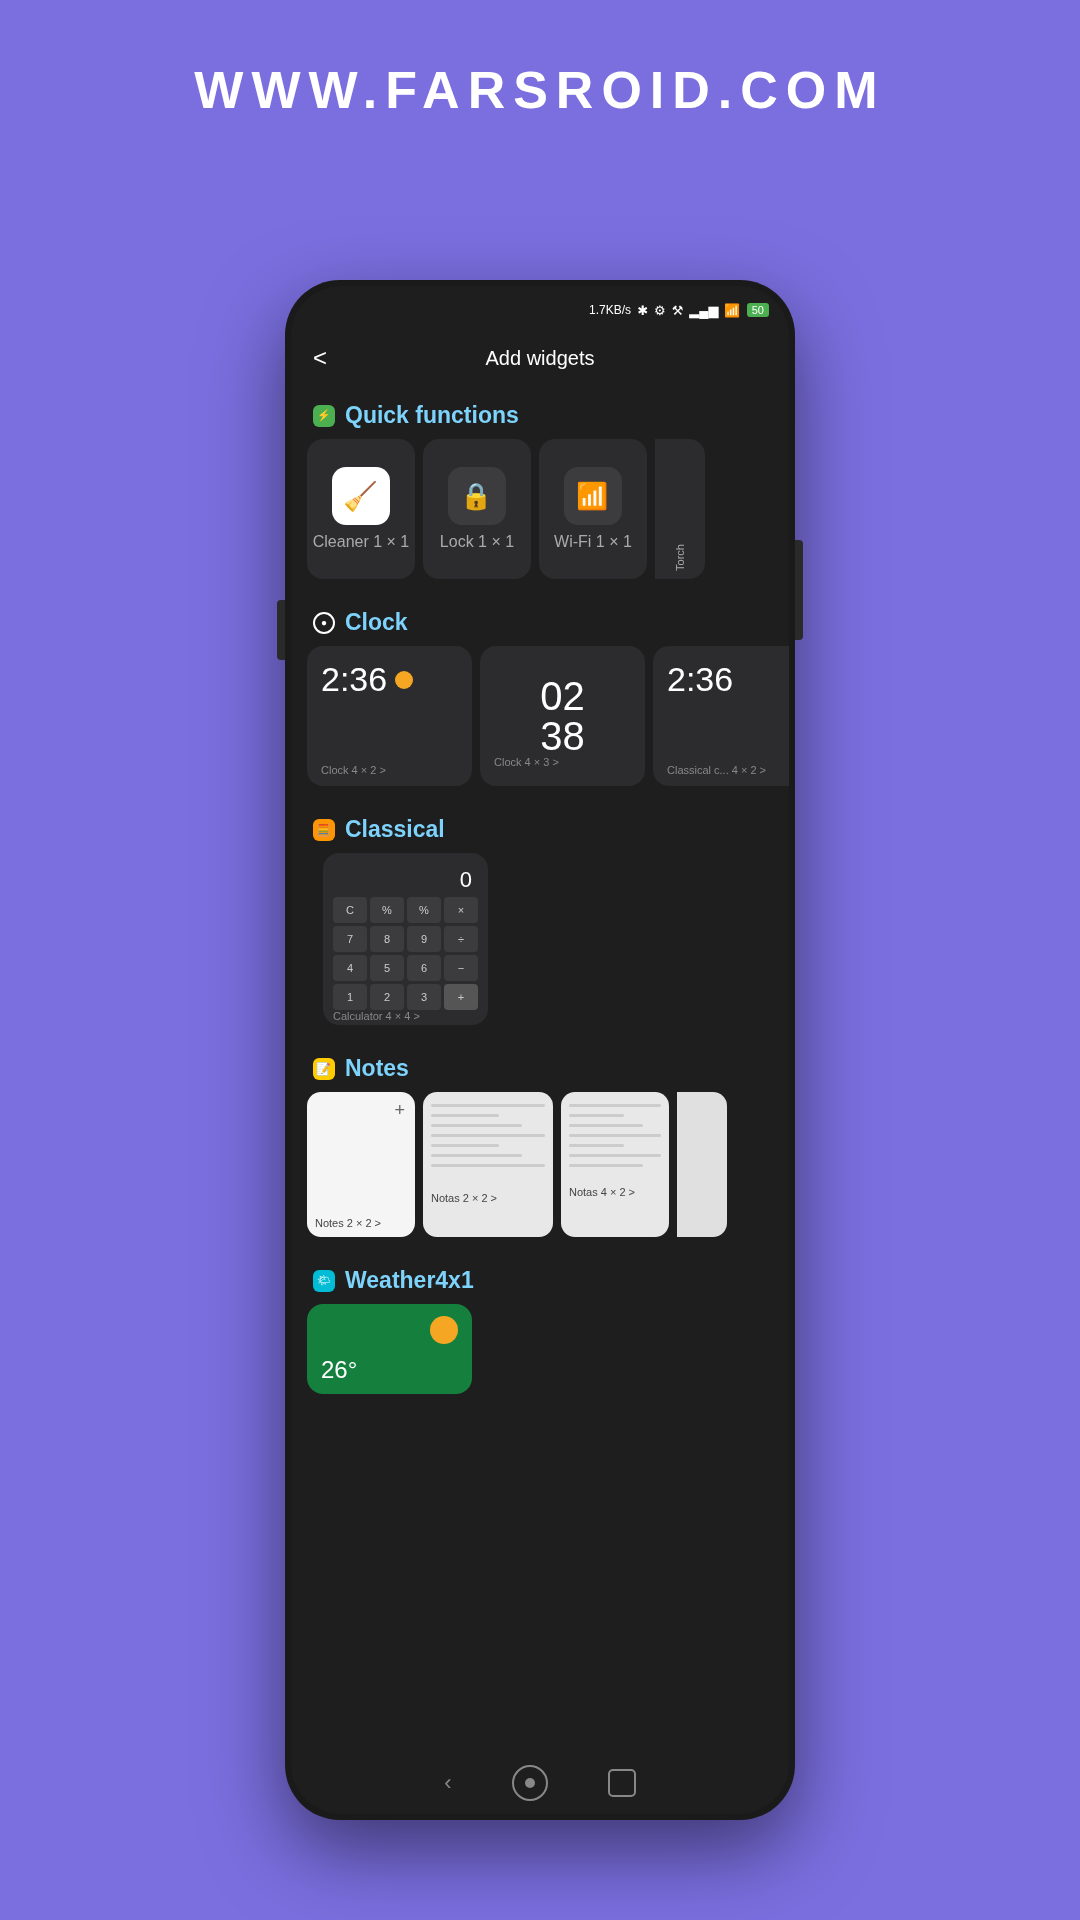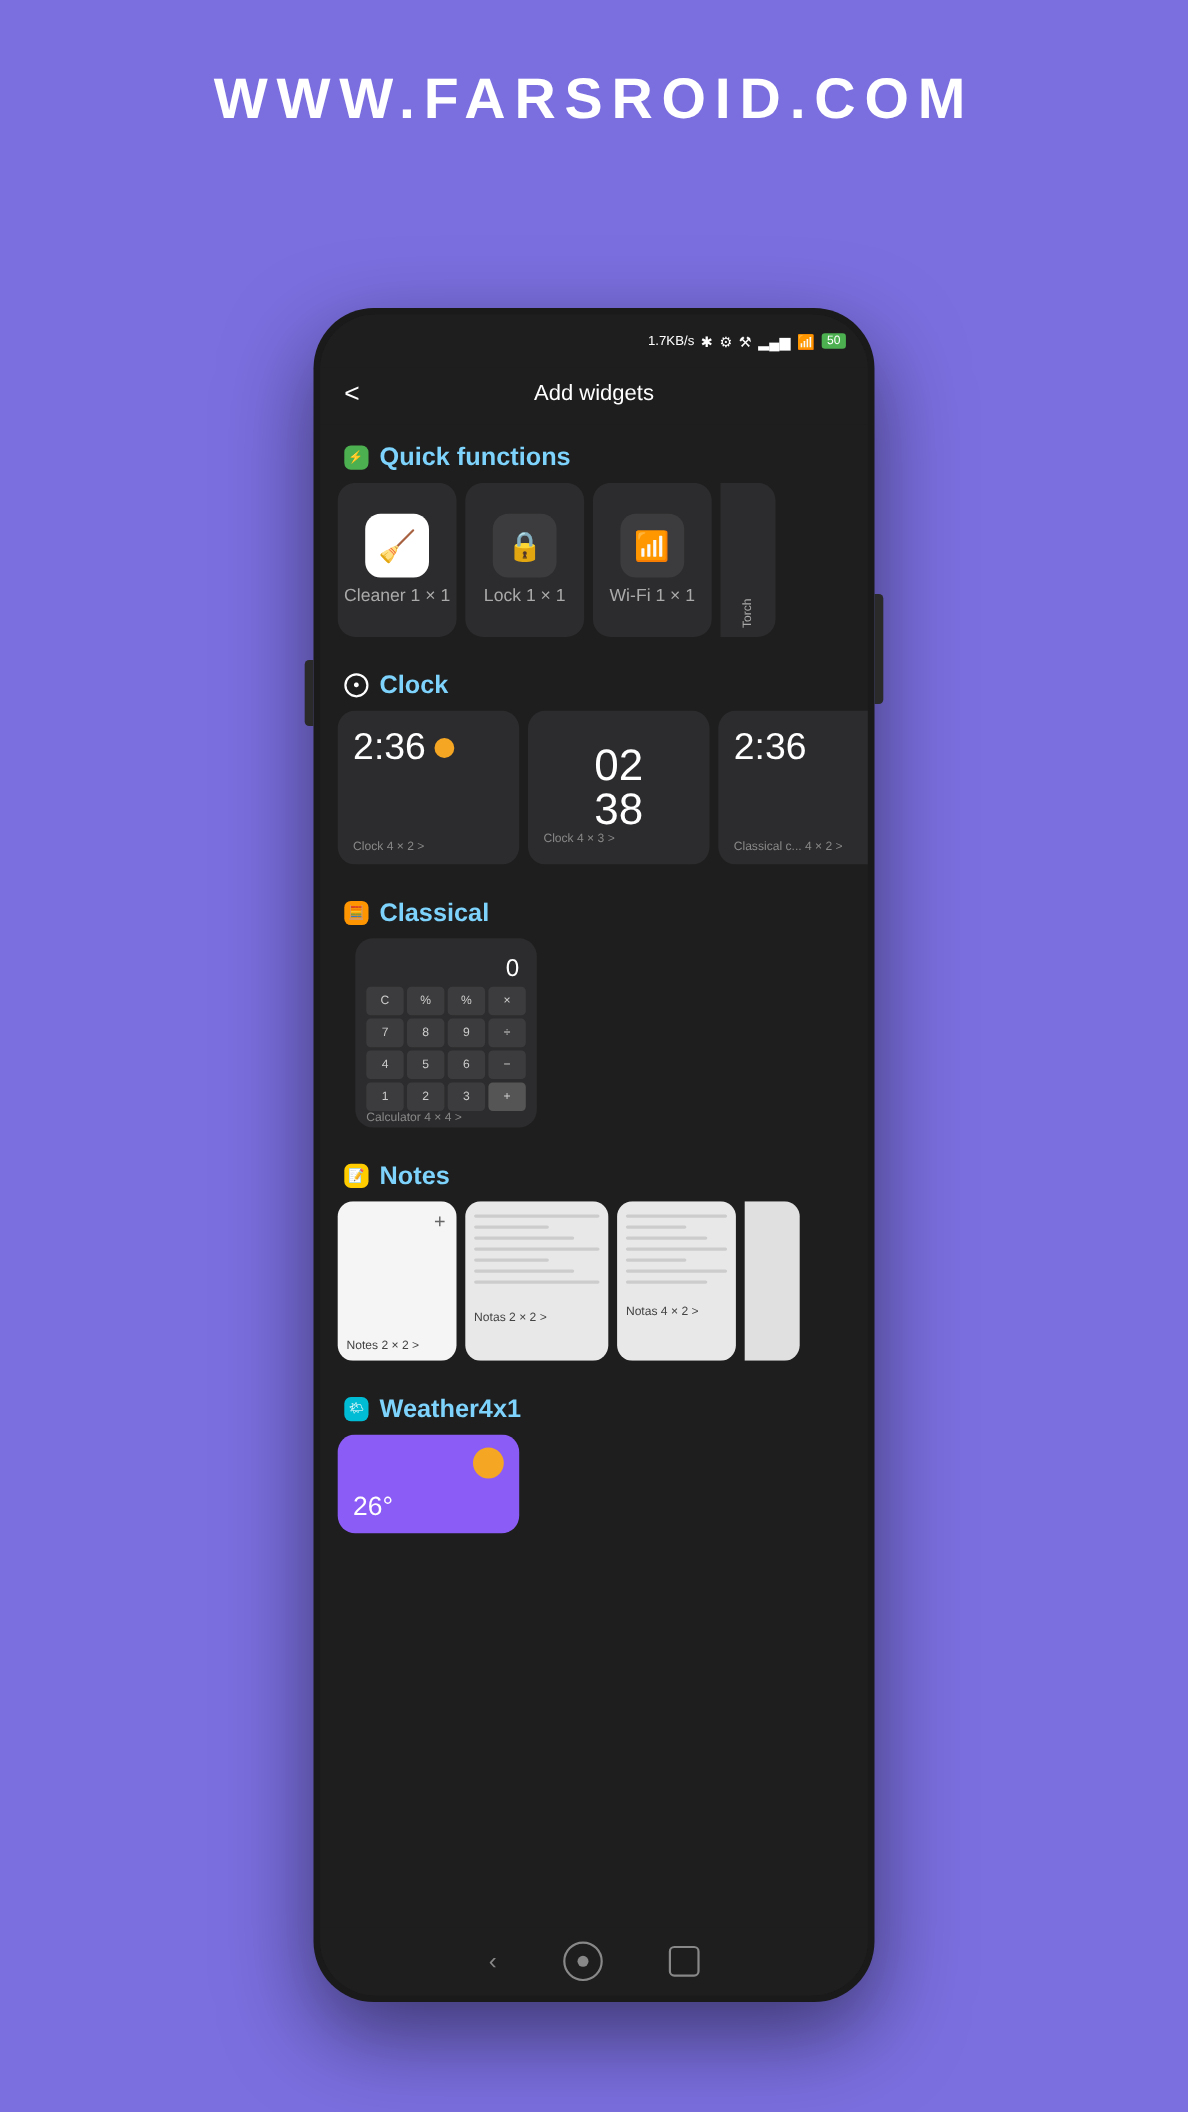--- a/index.html
+++ b/index.html
@@ -327,21 +327,21 @@
 
     .widget-footer-link {
       color: #888;
       font-size: 11px;
     }
 
     
     .weather-widget {
       flex: 0 0 165px;
       height: 90px;
-      background: #8b5cf6;
+      background: #15803d;
       border-radius: 16px;
       display: flex;
       flex-direction: column;
       justify-content: flex-end;
       padding: 10px 14px;
       cursor: pointer;
       position: relative;
       overflow: hidden;
     }
 

